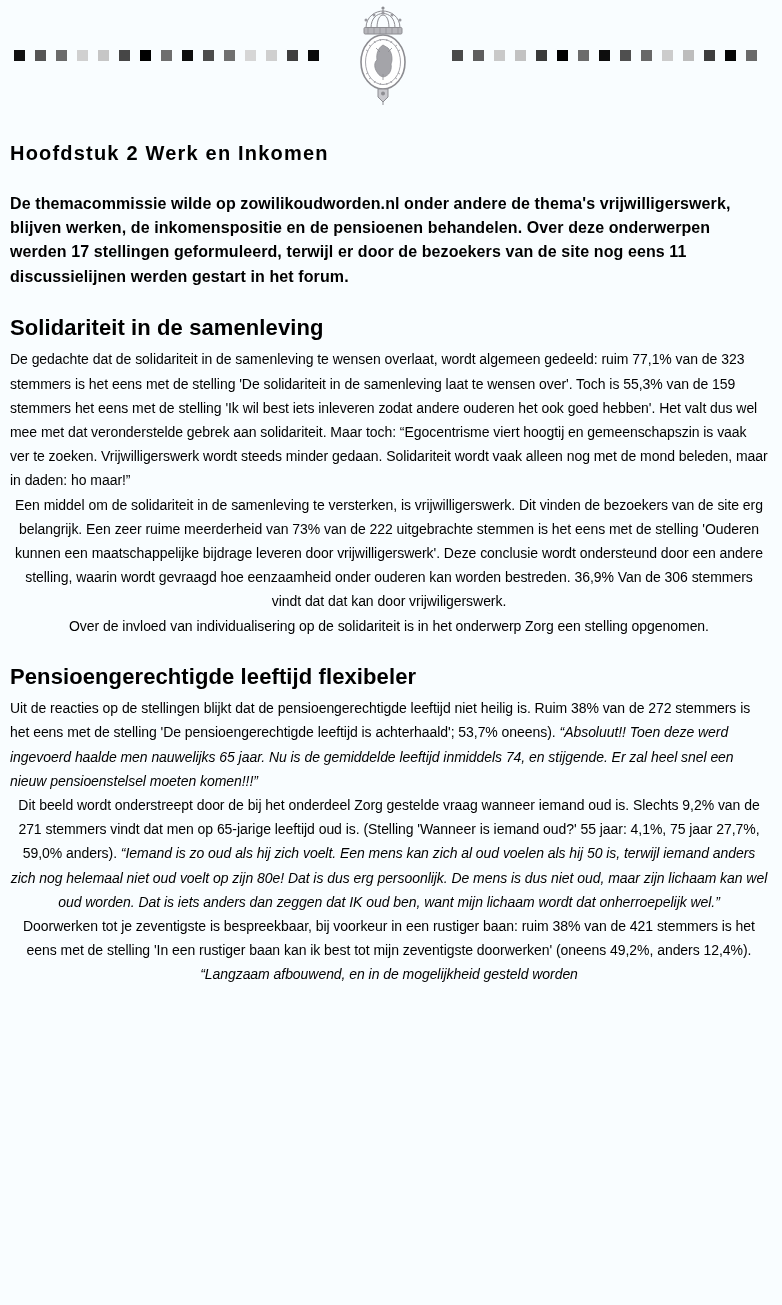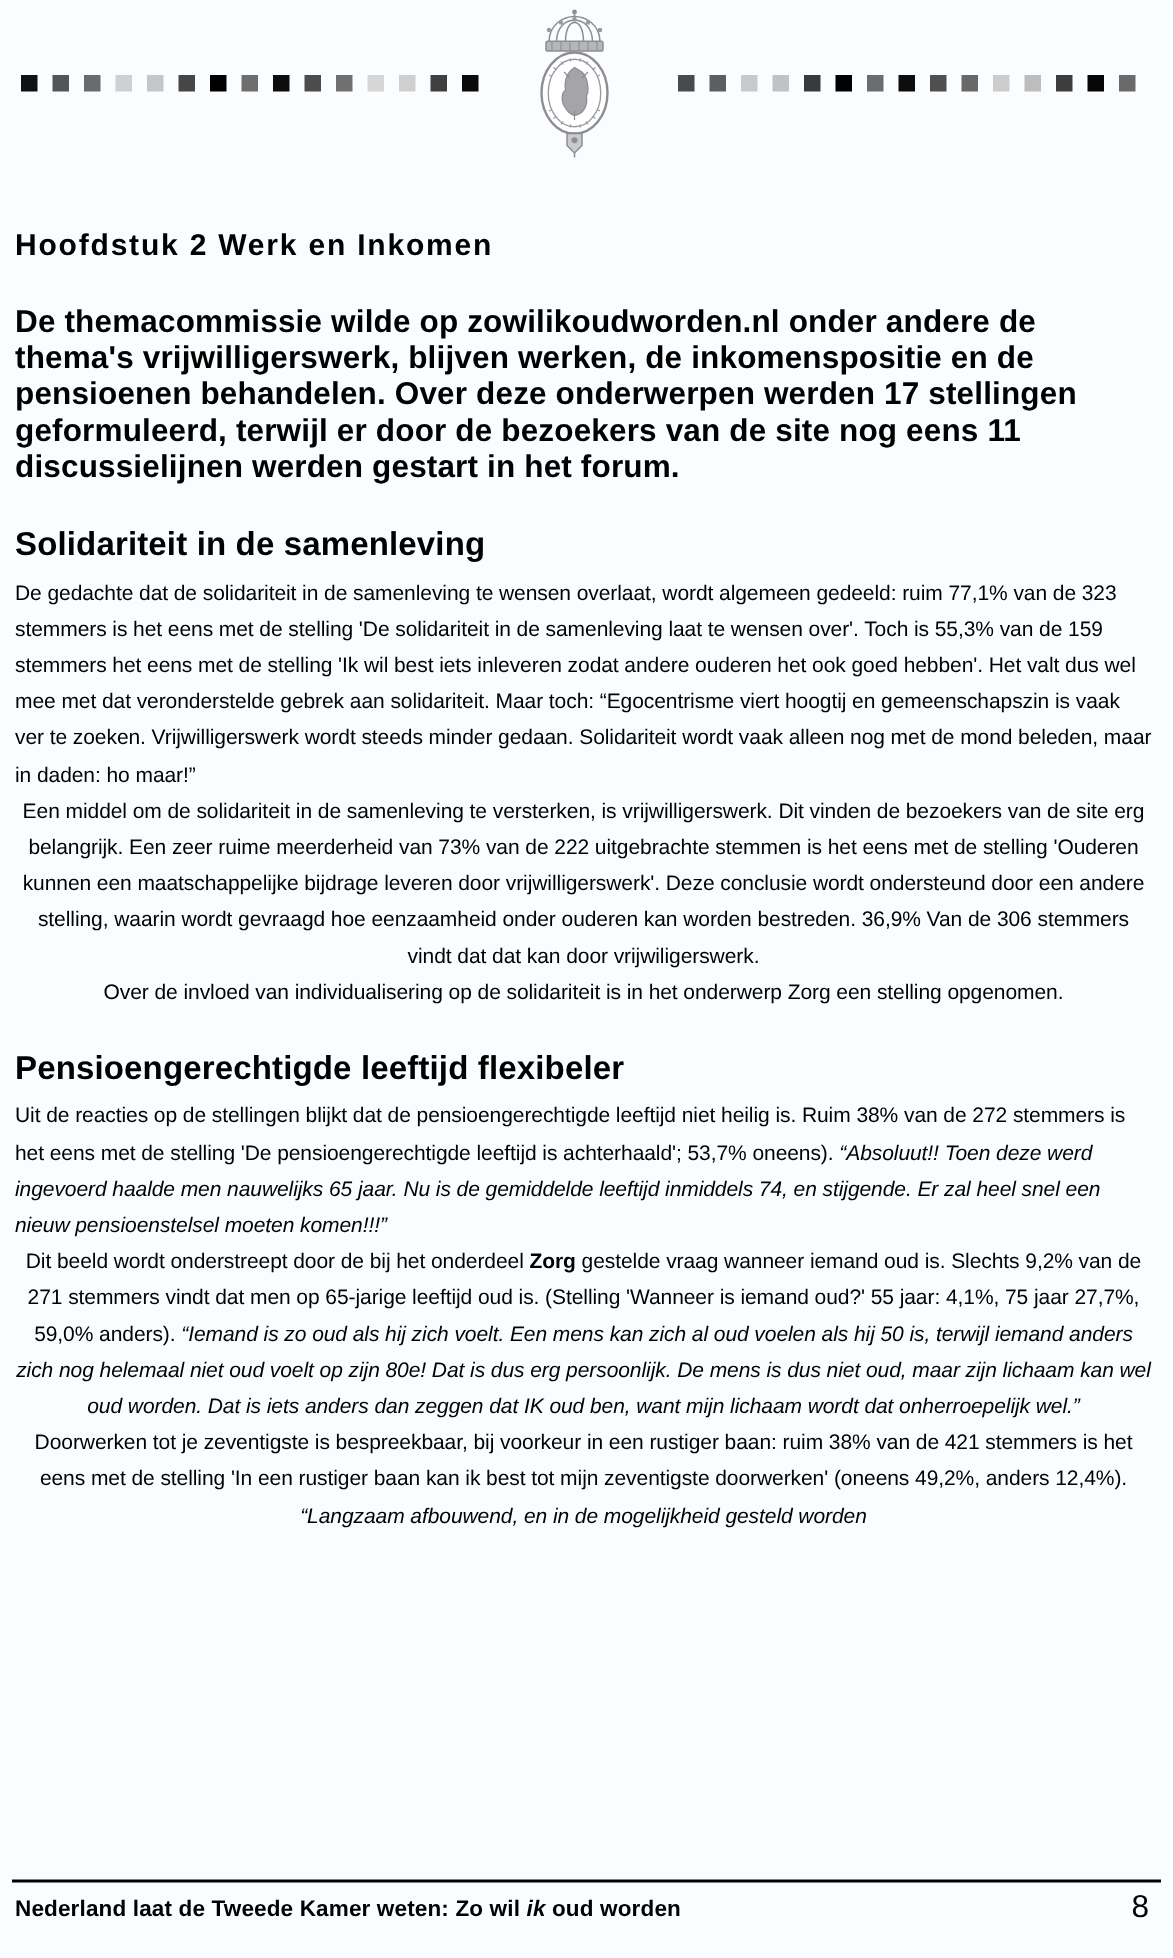--- a/index.html
+++ b/index.html
@@ -51,26 +51,26 @@
   
   .content {
     padding: 0 14px 0 10px;
     color: #000000;
   }
 
   h1.chapter-title {
     font-size: 20px;
     font-weight: bold;
     letter-spacing: 1.2px;
-    margin: 40px 0 0 0;
+    margin: 29px 0 0 0;
     line-height: 1.2;
   }
 
   p.intro {
-    font-size: 21px;
+    font-size: 16px;
     font-weight: bold;
     line-height: 24.2px;
     margin: 27px 0 0 0;
     letter-spacing: 0.1px;
   }
 
   h2.section-heading {
     font-size: 22px;
     font-weight: bold;
     margin: 25px 0 0 0;
@@ -81,21 +81,21 @@
   p.body {
     font-size: 14px;
     font-weight: normal;
     line-height: 24.2px;
     margin: 6px 0 0 0;
     letter-spacing: -0.05px;
   }
   p.body.tight { margin-top: 0; text-align: center; }
 
   .em { font-style: italic; }
-  .strong { font-weight: bold; }
+  .strong { font-weight: normal; }
 
   
   .footer {
     position: absolute;
     left: 0;
     right: 0;
     bottom: 0;
     height: 52px;
   }
   .footer-rule {
@@ -225,19 +225,14 @@
     <h2 class="section-heading">Pensioengerechtigde leeftijd flexibeler</h2>
 
     <p class="body"><span>Uit de reacties op de stellingen blijkt dat de pensioengerechtigde leeftijd niet heilig is. Ruim 38% van de 272 stemmers is het eens met de stelling 'De pensioengerechtigde leeftijd is achterhaald'; 53,7% oneens). </span><span class="em">“Absoluut!! Toen deze werd ingevoerd haalde men nauwelijks 65 jaar. Nu is de gemiddelde leeftijd inmiddels 74, en stijgende. Er zal heel snel een nieuw pensioenstelsel moeten komen!!!”</span></p>
 
     <p class="body tight"><span>Dit beeld wordt onderstreept door de bij het onderdeel </span><span class="strong">Zorg</span><span> gestelde vraag wanneer iemand oud is. Slechts 9,2% van de 271 stemmers vindt dat men op 65-jarige leeftijd oud is. (Stelling 'Wanneer is iemand oud?' 55 jaar: 4,1%, 75 jaar 27,7%, 59,0% anders). </span><span class="em">“Iemand is zo oud als hij zich voelt. Een mens kan zich al oud voelen als hij 50 is, terwijl iemand anders zich nog helemaal niet oud voelt op zijn 80e! Dat is dus erg persoonlijk. De mens is dus niet oud, maar zijn lichaam kan wel oud worden. Dat is iets anders dan zeggen dat IK oud ben, want mijn lichaam wordt dat onherroepelijk wel.”</span></p>
 
     <p class="body tight"><span>Doorwerken tot je zeventigste is bespreekbaar, bij voorkeur in een rustiger baan: ruim 38% van de 421 stemmers is het eens met de stelling 'In een rustiger baan kan ik best tot mijn zeventigste doorwerken' (oneens 49,2%, anders 12,4%). </span><span class="em">“Langzaam afbouwend, en in de mogelijkheid gesteld worden</span></p>
 
   </div>
 
-  <div class="footer">
-    <div class="footer-rule"></div>
-    <div class="footer-text"><span>Nederland laat de Tweede Kamer weten: Zo wil </span><span class="em">ik</span><span> oud worden</span></div>
-    <div class="footer-page">8</div>
-  </div>
 
 </div>
 
 </body></html>

